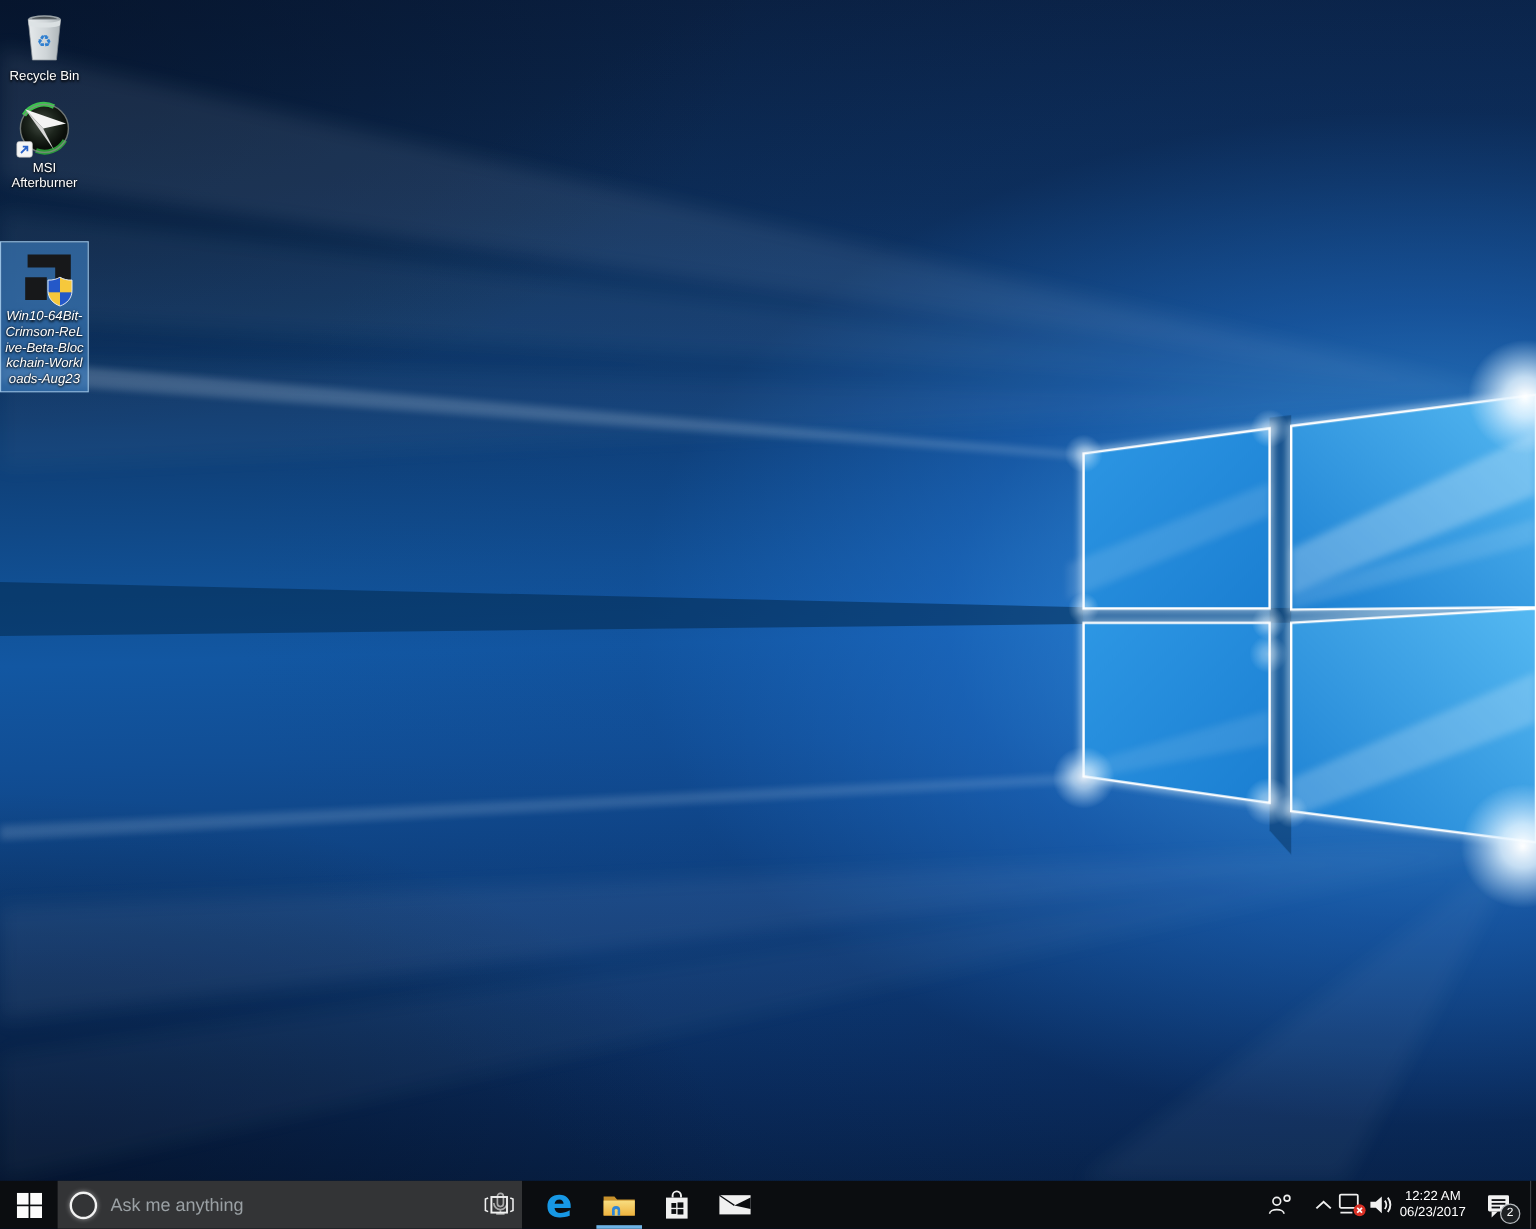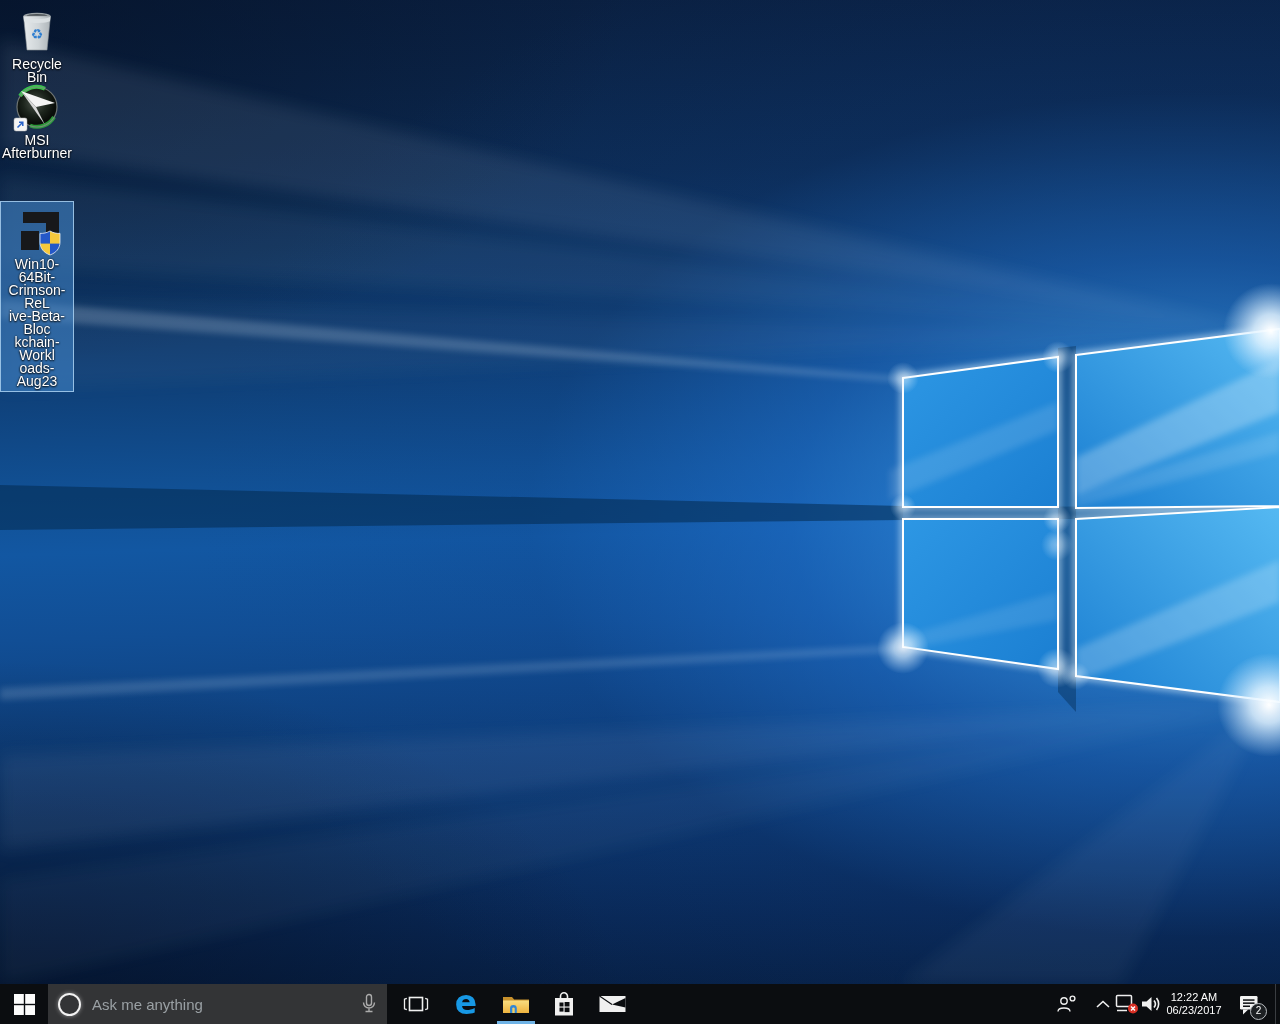--- a/index.html
+++ b/index.html
@@ -13,29 +13,29 @@
       radial-gradient(900px 520px at 0% 0%, rgba(3,13,30,.55) 0%, rgba(3,13,30,0) 70%),
       radial-gradient(900px 520px at 0% 100%, rgba(2,10,26,.6) 0%, rgba(2,10,26,0) 70%),
       linear-gradient(178deg,#0a1f40 0%,#0c2a52 18%,#0e3a6e 33%,#115094 46%,#1257a2 52%,#114e95 60%,#0d3a74 74%,#092754 88%,#061a38 100%);
   }
   .wp{position:absolute;inset:0;display:block;}
 
   
   .dicon{position:absolute;left:1px;width:72px;display:flex;flex-direction:column;
          align-items:center;padding:2px 0 3px 0;box-sizing:border-box;}
   .dicon .art{flex:0 0 auto;}
-  .dlabel{margin-top:2px;text-align:center;color:#fff;font-size:14px;line-height:13px;
+  .dlabel{margin-top:2px;text-align:center;color:#fff;font-size:11px;line-height:13px;
           text-shadow:0 1px 2px rgba(0,0,0,.95), 0 0 2px rgba(0,0,0,.8);}
   .dlabel span{display:block;}
-  .dicon.selected{background:rgba(66,133,200,.58);outline:1px solid rgba(162,203,238,.92);}
+  .dicon.selected{background:rgba(66,133,200,.58);outline:1px solid rgba(162,203,238,.92);font-style:italic;}
 
   
   .taskbar{position:absolute;left:0;bottom:0;width:1280px;height:40px;background:#0b0d10;}
   .tb-btn{position:absolute;top:0;height:40px;display:flex;align-items:center;justify-content:center;}
-  .searchbox{position:absolute;left:48px;top:0;width:339px;height:40px;background:#333436;
+  .searchbox{position:absolute;left:48px;top:0;width:387px;height:40px;background:#333436;
              display:flex;align-items:center;gap:9px;padding:0 10px;box-sizing:border-box;}
   .cortana-ring{width:19px;height:19px;border:2.5px solid #f2f2f2;border-radius:50%;
                 box-shadow:0 0 4px rgba(255,255,255,.45);flex:0 0 auto;}
   .searchbox input{flex:1;background:transparent;border:none;outline:none;color:#e0e0e0;
                    font-size:15px;font-family:"Liberation Sans",sans-serif;}
   .searchbox input::placeholder{color:#9aa0a4;opacity:1;}
   .edge-e{font-family:"DejaVu Sans",sans-serif;font-weight:bold;font-size:33px;color:#1798e5;
           line-height:33px;transform:translateY(-2px);}
   .underline{position:absolute;left:5px;right:5px;bottom:0;height:3px;background:#6fb3e6;}
   .tray-clock{flex-direction:column;justify-content:center;color:#fff;font-size:11px;

